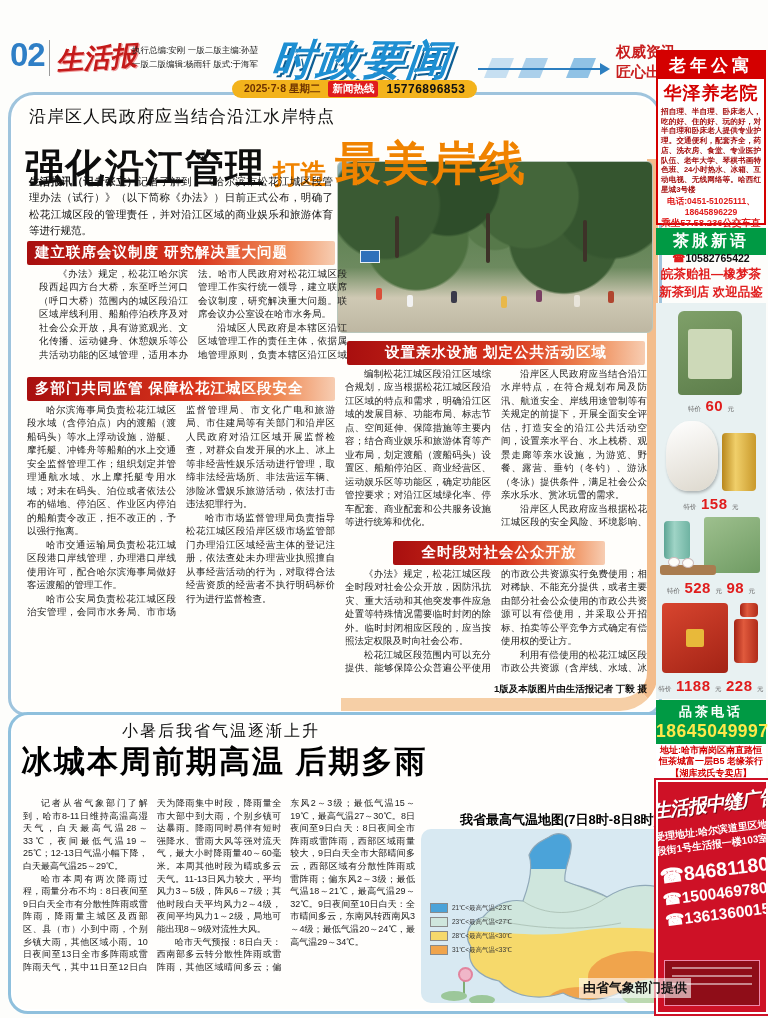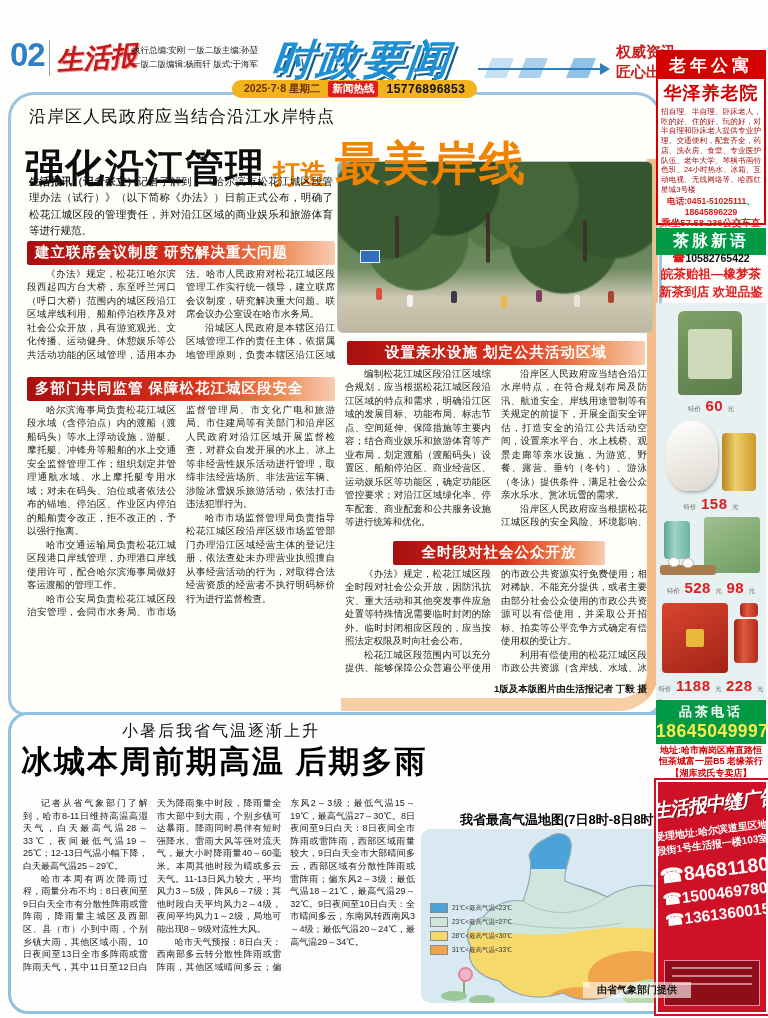--- a/index.html
+++ b/index.html
@@ -54,30 +54,30 @@
   .w-kicker{font-size:16px;color:#111;text-align:center;letter-spacing:2px;}
   .w-head{font-size:31px;font-weight:900;color:#000;text-align:center;letter-spacing:2px;white-space:nowrap;}
   .w-body{column-count:3;column-gap:9px;font-size:9px;line-height:1.4;color:#1a1a1a;text-align:justify;overflow:hidden;}
   .w-body p{margin:0;text-indent:2em;}
   .map-title{font-size:13px;font-weight:900;color:#000;text-align:center;white-space:nowrap;}
   .mapbox{background:#d8e9f2;border-radius:10px;overflow:hidden;}
   .legend{position:absolute;left:9px;top:74px;z-index:3;}
   .leg-row{display:flex;align-items:center;gap:4px;margin-bottom:4px;}
   .leg-sw{width:16px;height:8px;border:1px solid #8a8a8a;}
   .leg-tx{font-size:6.5px;color:#333;white-space:nowrap;}
-  .map-credit{position:absolute;right:6px;bottom:5px;font-size:10px;font-weight:900;color:#131313;background:rgba(255,255,255,.6);padding:1px 14px;z-index:3;}
+  .map-credit{position:absolute;right:6px;bottom:5px;font-size:13px;font-weight:900;color:#131313;background:rgba(255,255,255,.6);padding:1px 4px;z-index:3;}
   .hill{position:absolute;border-radius:50%;}
   .lotus-c{position:absolute;width:11px;height:11px;border-radius:50%;background:#f0b6c8;border:2px solid #e2849e;}
   .lotus-s{position:absolute;width:2px;height:20px;background:#7fae74;}
   .lotus-l{position:absolute;width:26px;height:10px;border-radius:50%;background:#9cc79a;}
   
   .elder{left:656px;top:50px;width:110px;height:175px;background:#fff;border:2px solid #d40000;box-sizing:border-box;}
   .elder-banner{background:#d40000;color:#fff;font-size:17px;font-weight:900;text-align:center;letter-spacing:4px;padding:2px 0;}
   .elder-name{color:#d40000;font-size:18px;font-weight:900;text-align:center;letter-spacing:1px;margin-top:2px;}
-  .elder-body{font-size:7.6px;color:#a61212;line-height:1.28;text-align:justify;padding:2px 3px;}
+  .elder-body{font-size:7.6px;color:#a61212;line-height:1.28;text-align:justify;padding:2px 3px;font-weight:bold;}
   .elder-phone{font-size:8.6px;font-weight:900;color:#e01c1c;text-align:center;line-height:1.2;}
   .elder-bus{font-size:9.5px;font-weight:900;color:#e01c1c;text-align:center;}
   .tea-banner{left:656px;top:228px;width:110px;background:#009a44;color:#fff;font-size:16px;font-weight:900;text-align:center;letter-spacing:3px;padding:3px 0;}
   .tea-phone{left:656px;top:252px;width:110px;font-size:10.5px;font-weight:900;color:#111;text-align:center;}
   .tea-phone .tel{color:#e01c1c;}
   .tea-red{width:110px;font-size:12.5px;font-weight:900;color:#e01c1c;text-align:center;white-space:nowrap;}
   .tea-red.u{border-bottom:1px solid #444;padding-bottom:2px;}
   .products{left:656px;top:303px;width:110px;height:396px;background:#e8f1f2;}
   .price-row{position:absolute;width:110px;text-align:center;white-space:nowrap;}
   .price-sm{font-size:6.5px;color:#666;}
@@ -160,21 +160,21 @@
     <div class="person" style="left:63%;top:75%;background:#7a3f63;"></div>
     <div class="person" style="left:75%;top:78%;background:#e8e4da;"></div>
     <div class="person" style="left:86%;top:76%;background:#b0452f;"></div>
   </div>
 
   <div class="abs intro" style="left:18px;top:78px;width:304px;">
     <b>生活报讯（记者张立）</b><span>记者了解到，《哈尔滨市松花江城区段管理办法（试行）》（以下简称《办法》）日前正式公布，明确了松花江城区段的管理责任，并对沿江区域的商业娱乐和旅游体育等进行规范。</span>
   </div>
 
   <div class="abs sec-h" style="left:16px;top:146px;width:292px;">建立联席会议制度 研究解决重大问题</div>
-  <div class="abs colbody" style="left:16px;top:172px;width:308px;height:102px;">
+  <div class="abs colbody" style="left:28px;top:172px;width:308px;height:102px;">
 
   <p>《办法》规定，松花江哈尔滨段西起四方台大桥，东至呼兰河口（呼口大桥）范围内的城区段沿江区域岸线利用、船舶停泊秩序及对社会公众开放，具有游览观光、文化传播、运动健身、休憩娱乐等公共活动功能的区域管理，适用本办法。哈市人民政府对松花江城区段管理工作实行统一领导，建立联席会议制度，研究解决重大问题。联席会议办公室设在哈市水务局。</p>
       <p>沿城区人民政府是本辖区沿江区域管理工作的责任主体，依据属地管理原则，负责本辖区沿江区域开发建设、生态保护、资源利用、日常管理及突出问题整治等工作，组织开展日常巡查检查，发现有违反限制性或者禁止性规定行为的，予以劝阻、制止和依法处理。</p>
     </div>
 
   <div class="abs sec-h" style="left:16px;top:282px;width:292px;">多部门共同监管 保障松花江城区段安全</div>
   <div class="abs colbody" style="left:16px;top:308px;width:308px;height:290px;">
 
   <p>哈尔滨海事局负责松花江城区段水域（含停泊点）内的渡船（渡船码头）等水上浮动设施，游艇、摩托艇、冲锋舟等船舶的水上交通安全监督管理工作；组织划定并管理通航水域、水上摩托艇专用水域；对未在码头、泊位或者依法公布的锚地、停泊区、作业区内停泊的船舶责令改正，拒不改正的，予以强行拖离。</p>
       <p>哈市交通运输局负责松花江城区段港口岸线管理，办理港口岸线使用许可，配合哈尔滨海事局做好客运渡船的管理工作。</p>

